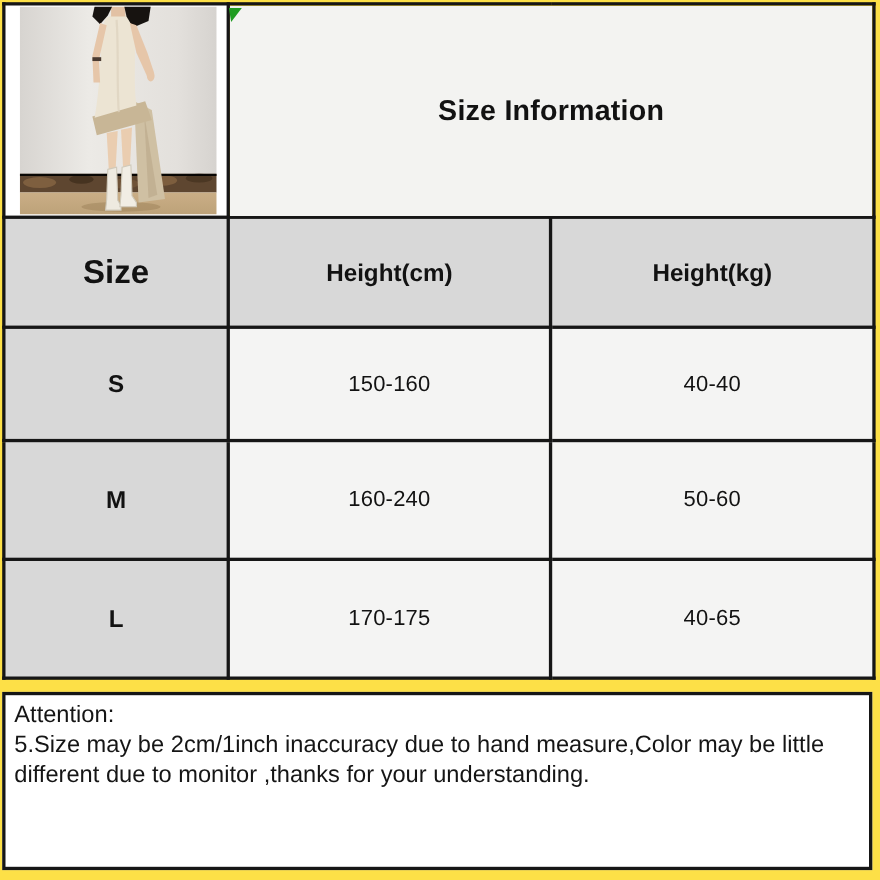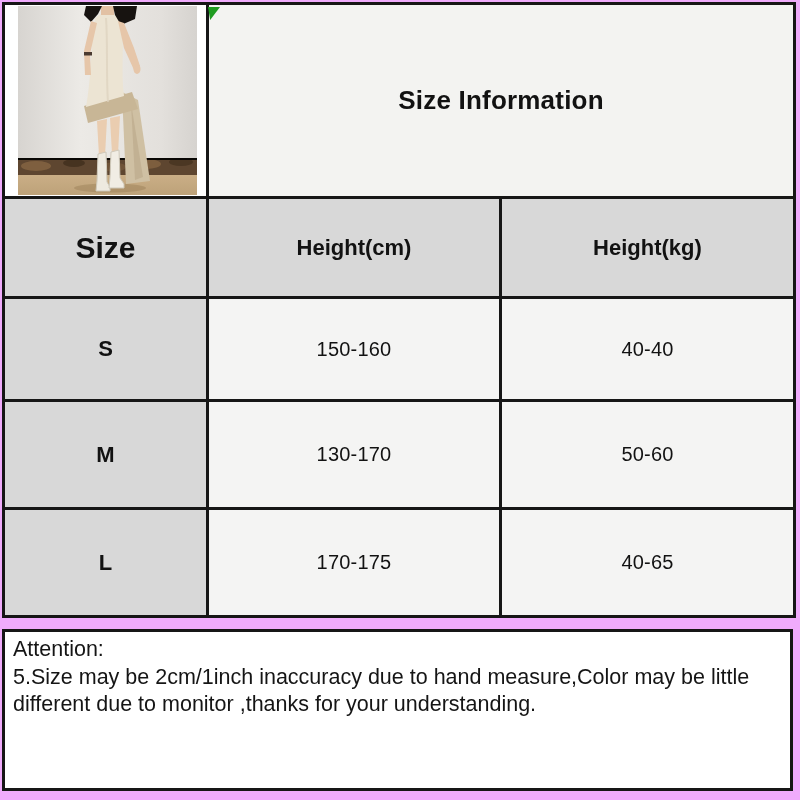--- a/index.html
+++ b/index.html
@@ -1,17 +1,17 @@
 <!DOCTYPE html>
 <html><head>
 <meta charset="utf-8">
 <style>
   html, body { margin: 0; padding: 0; background: #ffffff; }
   body { width: 800px; height: 800px; font-family: "Liberation Sans", sans-serif; color: #141414; }
-  .canvas { position: relative; width: 800px; height: 800px; background: #f0abfc; overflow: hidden; }
+  .canvas { position: relative; width: 800px; height: 800px; background: #fde047; overflow: hidden; }
 
   
   table.size-table {
     position: absolute; left: 2px; top: 2px;
     width: 791px; border-collapse: collapse; table-layout: fixed;
   }
   table.size-table td, table.size-table th {
     border: 3px solid #161616; padding: 0;
     text-align: center; vertical-align: middle; color: #121212;
   }
@@ -130,21 +130,21 @@
       </tr>
 
       <tr style="height:103px">
         <td class="size-label" style="border-color: rgb(22, 22, 22);">S</td>
         <td class="value-cell" style="border-color: rgb(22, 22, 22);">150-160</td>
         <td class="value-cell" style="border-color: rgb(22, 22, 22);">40-40</td>
       </tr>
 
       <tr style="height:108px">
         <td class="size-label" style="border-color: rgb(22, 22, 22);">M</td>
-        <td class="value-cell" style="border-color: rgb(22, 22, 22);">130-170</td>
+        <td class="value-cell" style="border-color: rgb(22, 22, 22);">160-240</td>
         <td class="value-cell" style="border-color: rgb(22, 22, 22);">50-60</td>
       </tr>
 
       <tr style="height:108px">
         <td class="size-label" style="border-color: rgb(22, 22, 22);">L</td>
         <td class="value-cell" style="border-color: rgb(22, 22, 22);">170-175</td>
         <td class="value-cell" style="border-color: rgb(22, 22, 22);">40-65</td>
       </tr>
     </tbody>
   </table>

